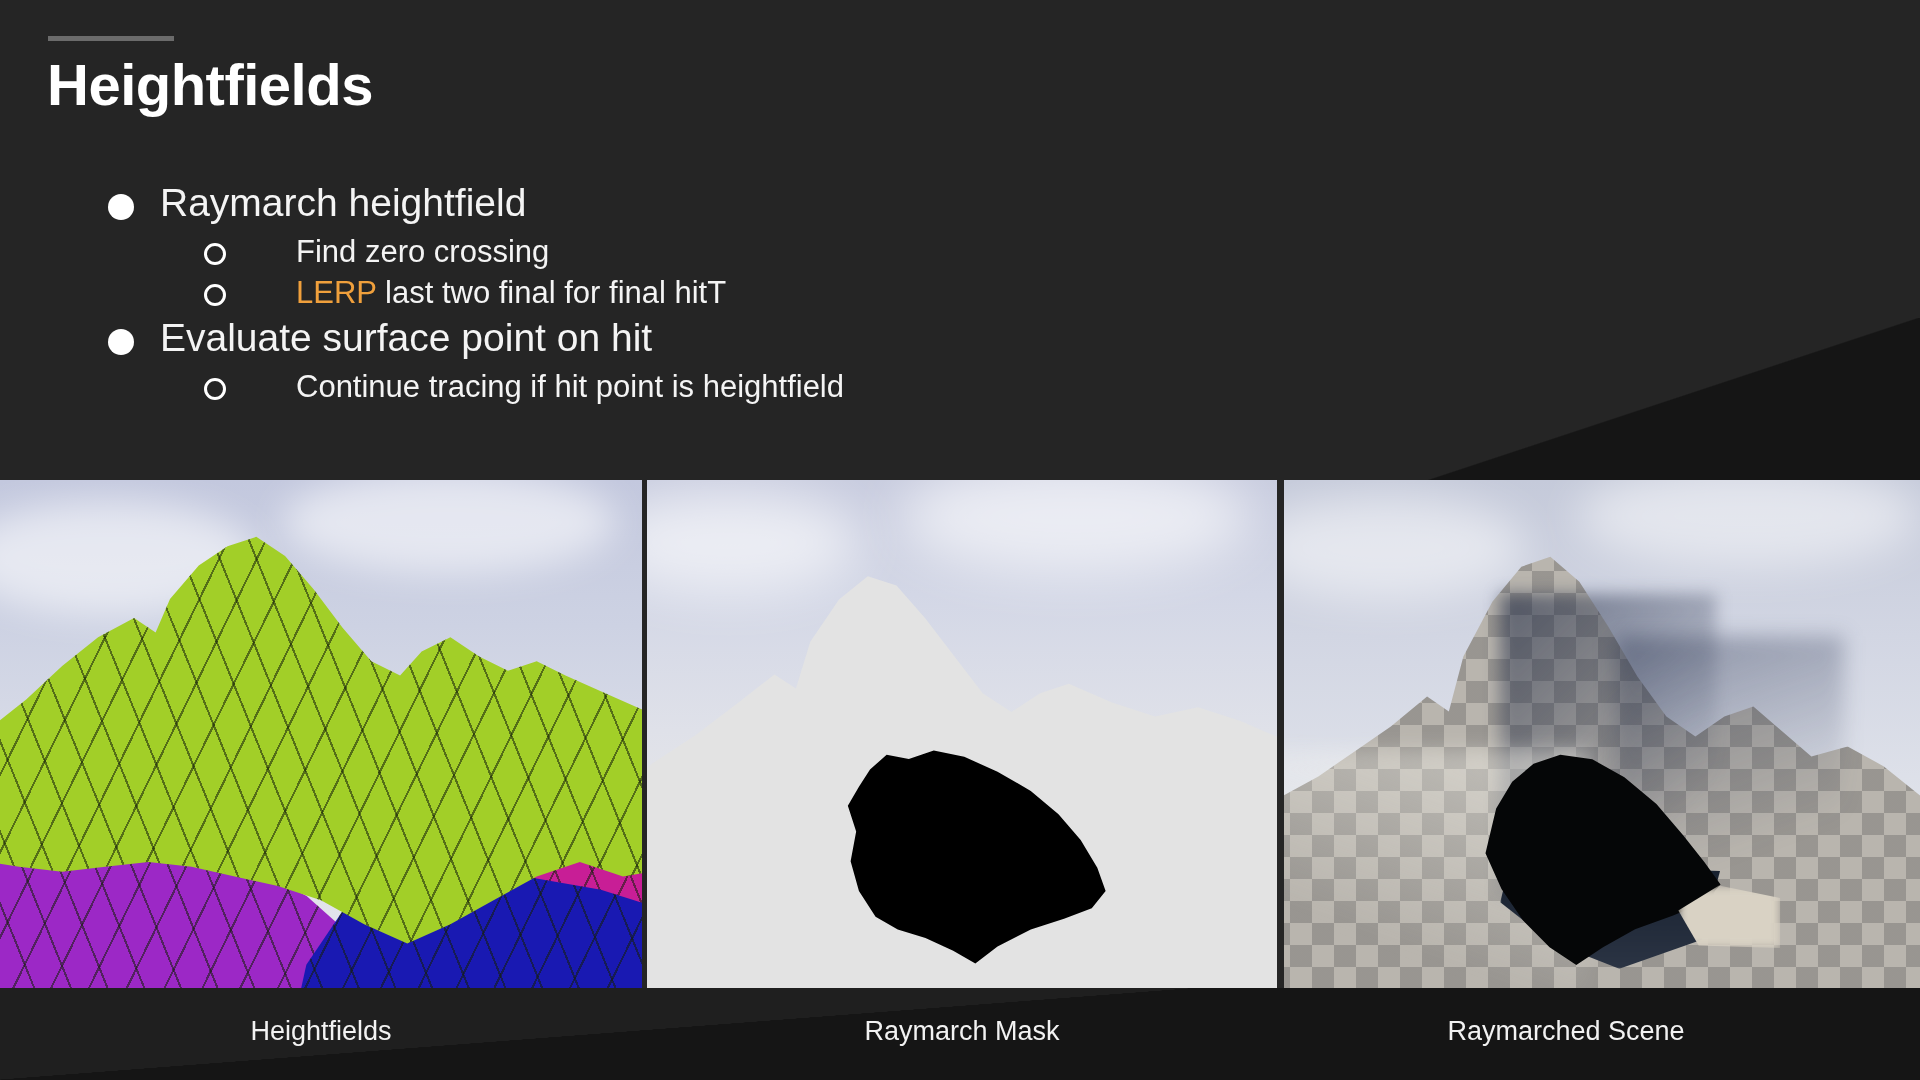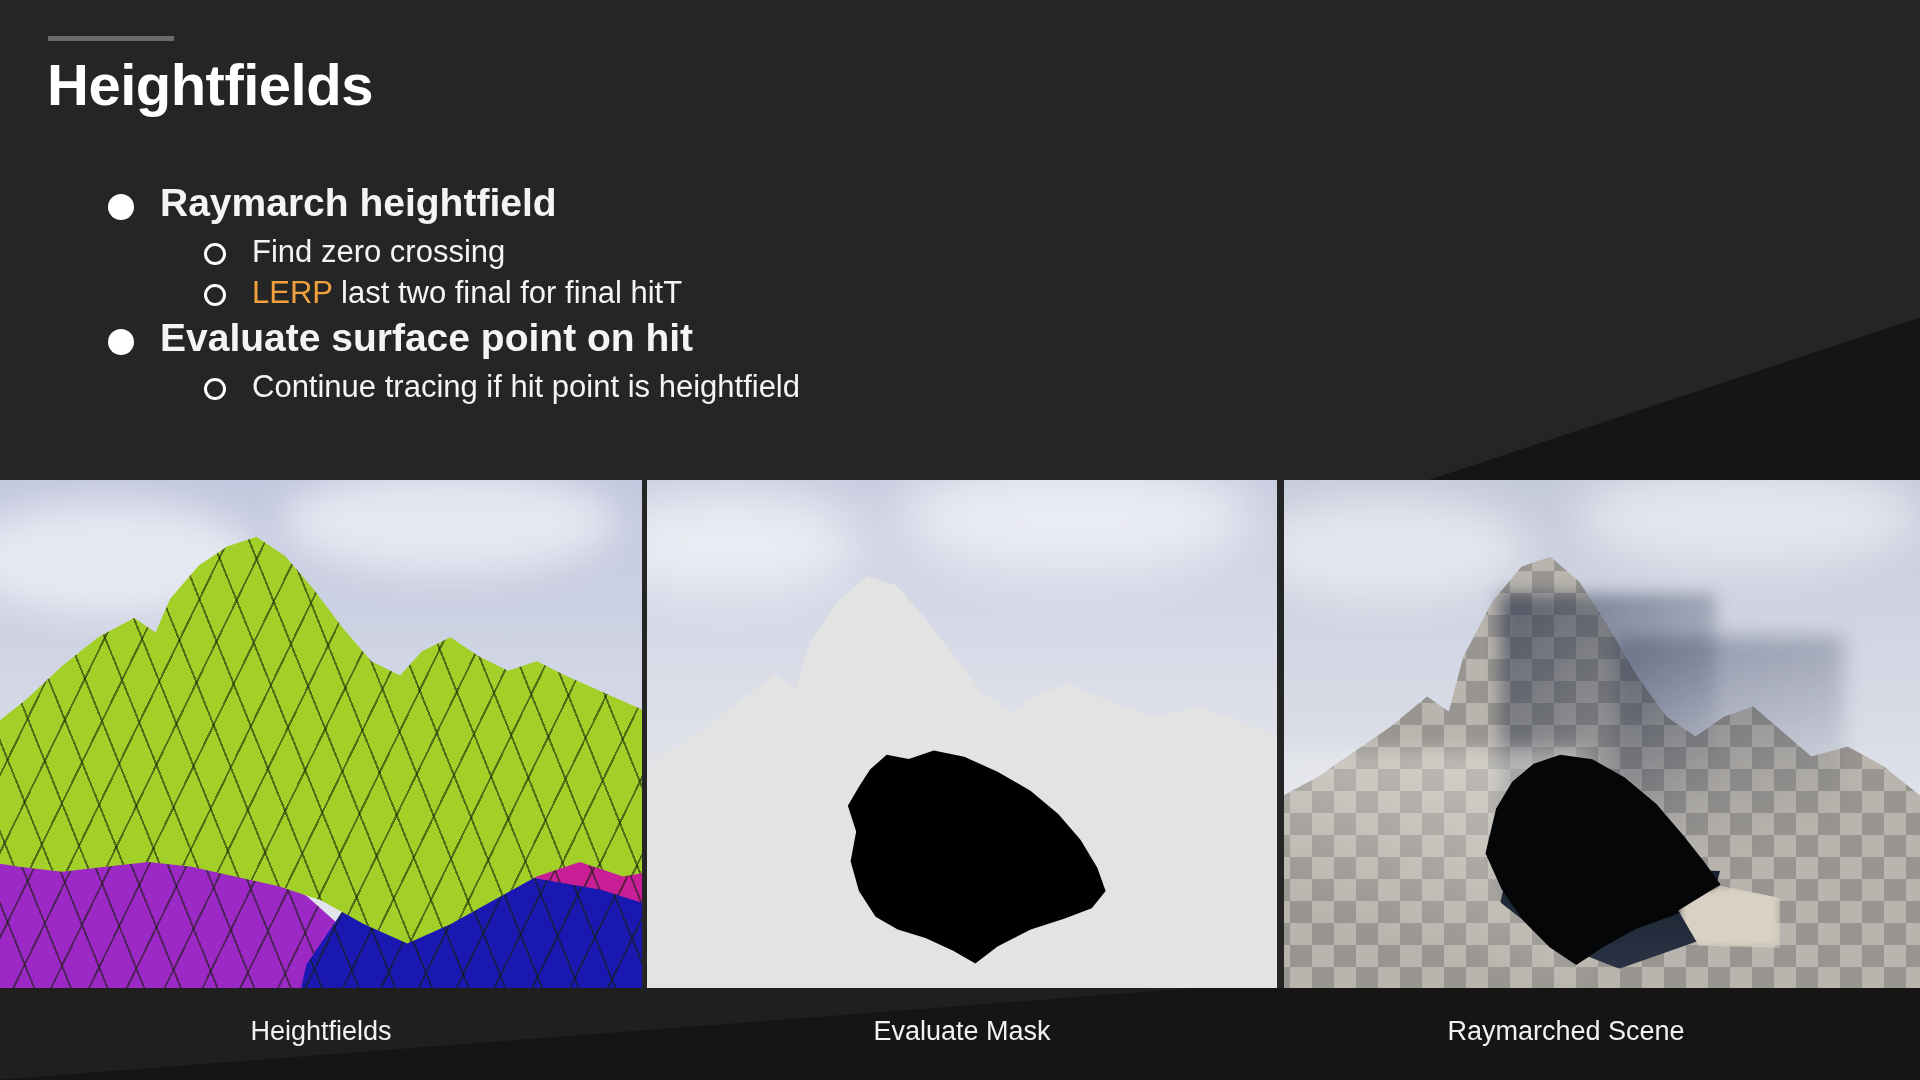--- a/index.html
+++ b/index.html
@@ -33,31 +33,31 @@
   .title{
     position:absolute;left:47px;top:52px;
     font-size:58px;font-weight:bold;color:#ffffff;letter-spacing:-0.5px;
     line-height:1.15;white-space:nowrap;
   }
 
   
   .bullets{position:absolute;left:108px;top:180px;width:1400px;}
   .b-row{display:flex;align-items:baseline;}
   .b1{margin-bottom:6px;}
-  .b2{margin-bottom:4px;margin-left:96px;}
+  .b2{margin-bottom:4px;margin-left:96px;gap:44px;}
   .dot-filled{
     width:26px;height:26px;border-radius:50%;background:#ffffff;
     flex:0 0 auto;margin-right:26px;transform:translateY(4px);
   }
   .dot-hollow{
     width:22px;height:22px;border-radius:50%;
     border:3px solid #ffffff;box-sizing:border-box;background:transparent;
     flex:0 0 auto;margin-right:26px;transform:translateY(3px);
   }
-  .b1 .txt{font-size:39px;color:#f4f4f4;font-weight:700;line-height:1.2;white-space:nowrap;}
+  .b1 .txt{font-size:39px;color:#f4f4f4;font-weight:400;line-height:1.2;white-space:nowrap;}
   .b2 .txt{font-size:31px;color:#f4f4f4;font-weight:400;line-height:1.2;white-space:nowrap;}
   .hl{color:#f0a03c;}
 
   
   .figures{position:absolute;left:0;top:480px;width:1920px;height:520px;}
   .fig{position:absolute;top:0;height:520px;overflow:hidden;background:#0c0c0c;}
   .fig-a{left:0;width:642px;}
   .fig-b{left:647px;width:630px;}
   .fig-c{left:1284px;width:636px;}
 
@@ -253,17 +253,17 @@
       <div class="caveC-lip"></div>
     </div>
 
   </div>
 
   <div class="wedge-bottom"></div>
   <div class="wedge-bottom-left"></div>
 
   <div class="captions">
     <div class="cap cap-a">Heightfields</div>
-    <div class="cap cap-b">Evaluate Mask</div>
+    <div class="cap cap-b">Raymarch Mask</div>
     <div class="cap cap-c">Raymarched Scene</div>
   </div>
 
 </div>
 
 </body></html>

